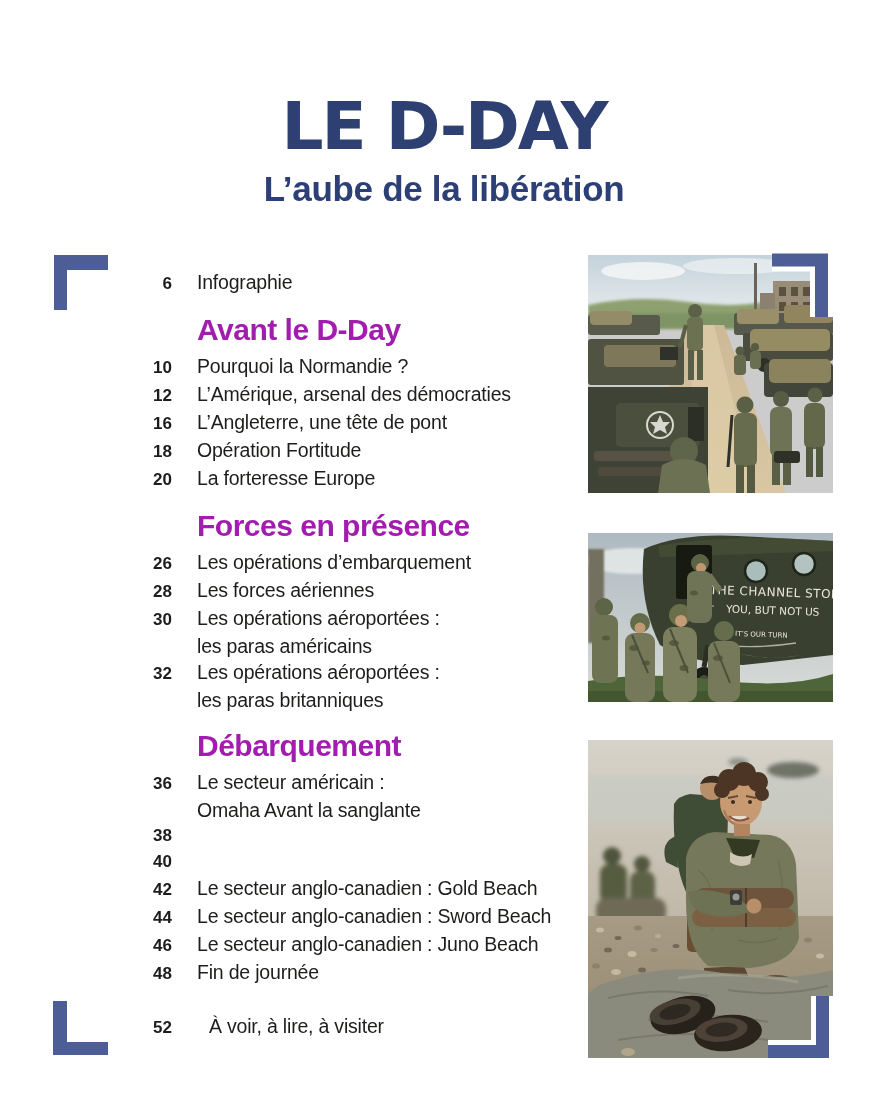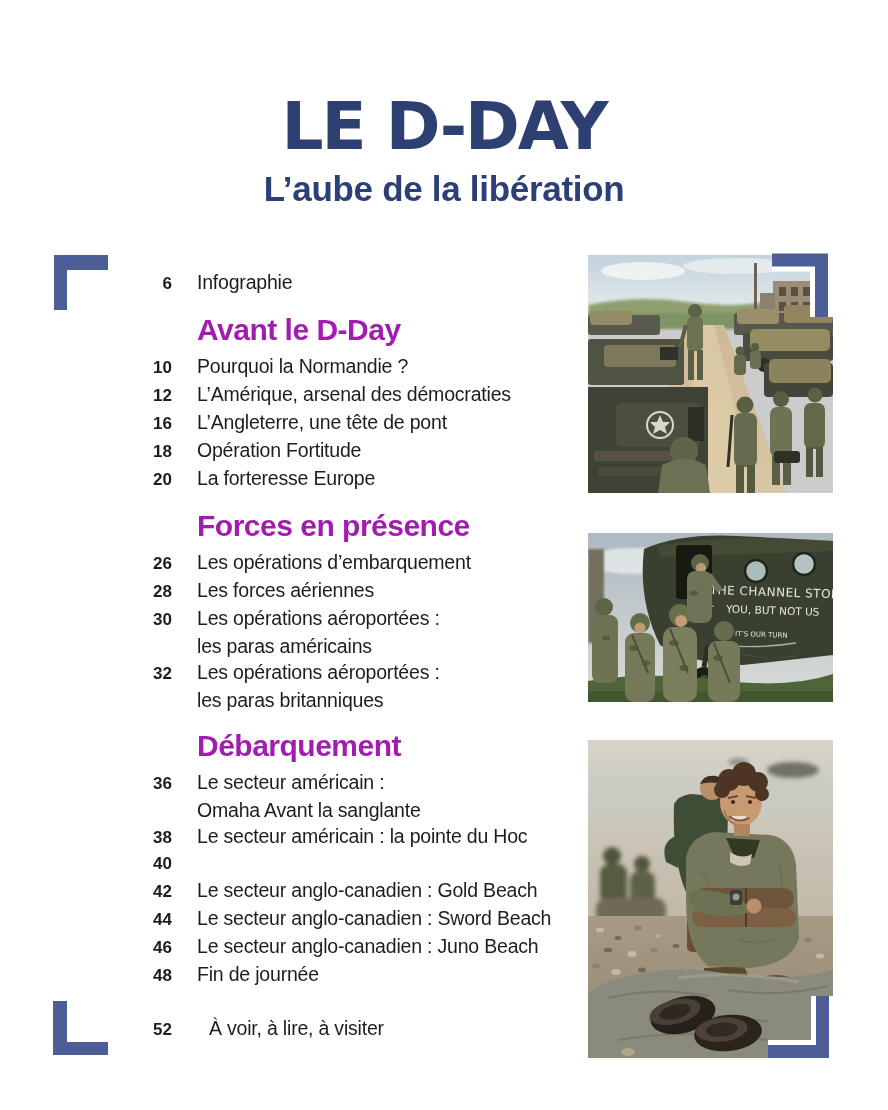--- a/index.html
+++ b/index.html
@@ -121,21 +121,20 @@
   <div class="row">
     <span class="num">36</span>
     <span class="lbl">Le secteur américain :</span>
   </div>
   <div class="row">
     <span class="num"></span>
     <span class="lbl">Omaha Avant la sanglante</span>
   </div>
   <div class="row">
     <span class="num">38</span>
-    <span class="lbl">Le secteur américain : la pointe du Hoc</span>
   </div>
   <div class="row">
     <span class="num">40</span>
   </div>
   <div class="row">
     <span class="num">42</span>
     <span class="lbl">Le secteur anglo-canadien : Gold Beach</span>
   </div>
   <div class="row">
     <span class="num">44</span>

